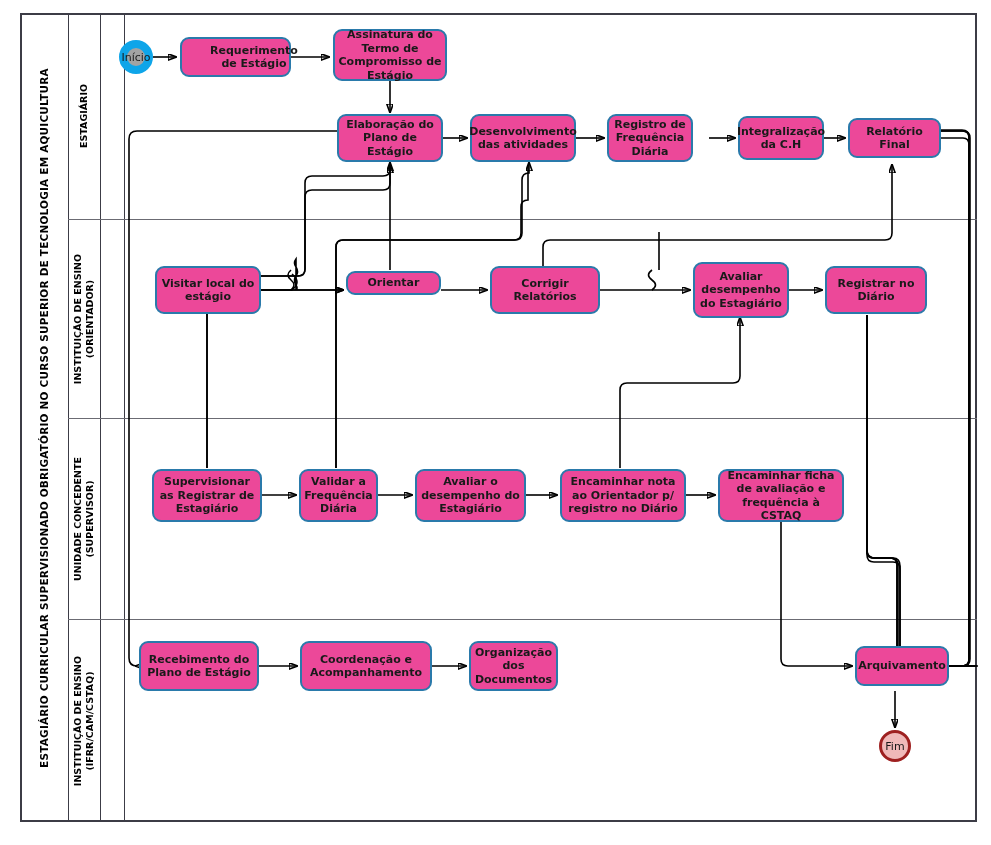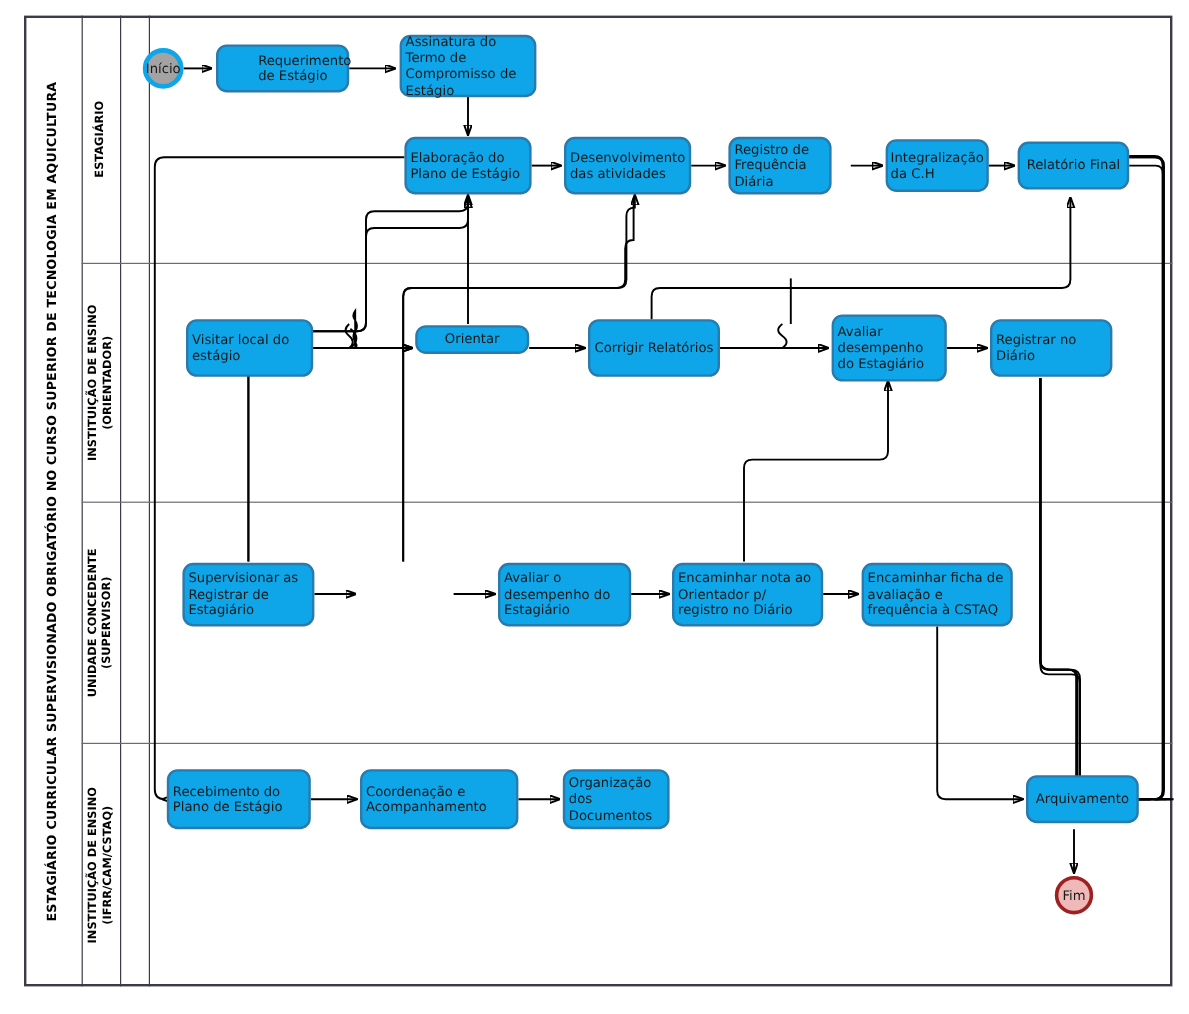--- a/index.html
+++ b/index.html
@@ -26,29 +26,29 @@
   }
 
   
   .lane-label{position:absolute;left:68px;width:32px;
               display:flex;align-items:center;justify-content:center;}
   .lane-label .txt{transform:rotate(-90deg);white-space:nowrap;text-align:center;
                    font-size:9.5px;font-weight:bold;line-height:12px;color:#000;}
 
   
   .node{position:absolute;box-sizing:border-box;
-        background:#0ea5e9;border:2px solid #2a7aab;border-radius:9px;
-        display:flex;align-items:center;justify-content:center;
+        background:#ec4899;border:2px solid #2a7aab;border-radius:9px;
+        display:flex;align-items:center;justify-content:center;text-align:center;
         font-size:11px;line-height:13.5px;color:#1a1a1a;padding:1px 3px;
-        box-shadow:0 0 0 0 rgba(0,0,0,0);}
+        box-shadow:0 0 0 0 rgba(0,0,0,0);font-weight:bold;}
 
   .terminator{position:absolute;box-sizing:border-box;border-radius:50%;
         display:flex;align-items:center;justify-content:center;text-align:center;
         font-size:11px;color:#1a1a1a;}
-  .start{background:#a3a3a3;border:4px solid #0ea5e9;align-items:center;}
+  .start{background:#a3a3a3;border:8px solid #0ea5e9;align-items:center;}
   .end{background:#f0b9b9;border:3px solid #9e2020;}
 
   
   svg.links{position:absolute;left:0;top:0;width:991px;height:845px;
             pointer-events:none;}
   svg.links path{fill:none;stroke:#000;stroke-width:1.6;}
 </style>
 </head>
 <body>
 
@@ -232,20 +232,23 @@
   </div>
 
   <div class="node" style="left:825px;top:266px;width:102px;height:48px;">
     <span>Registrar no Diário</span>
   </div>
 
   <div class="node" style="left:152px;top:469px;width:110px;height:53px;">
     <span>Supervisionar as Registrar de Estagiário</span>
   </div>
 
+  <div class="node" style="left:299px;top:469px;width:79px;height:53px;">
+    <span>Validar  a Frequência Diária</span>
+  </div>
 
   <div class="node" style="left:415px;top:469px;width:111px;height:53px;">
     <span>Avaliar o desempenho do Estagiário</span>
   </div>
 
   <div class="node" style="left:560px;top:469px;width:126px;height:53px;">
     <span>Encaminhar nota ao Orientador p/ registro no Diário</span>
   </div>
 
   <div class="node" style="left:718px;top:469px;width:126px;height:53px;">

